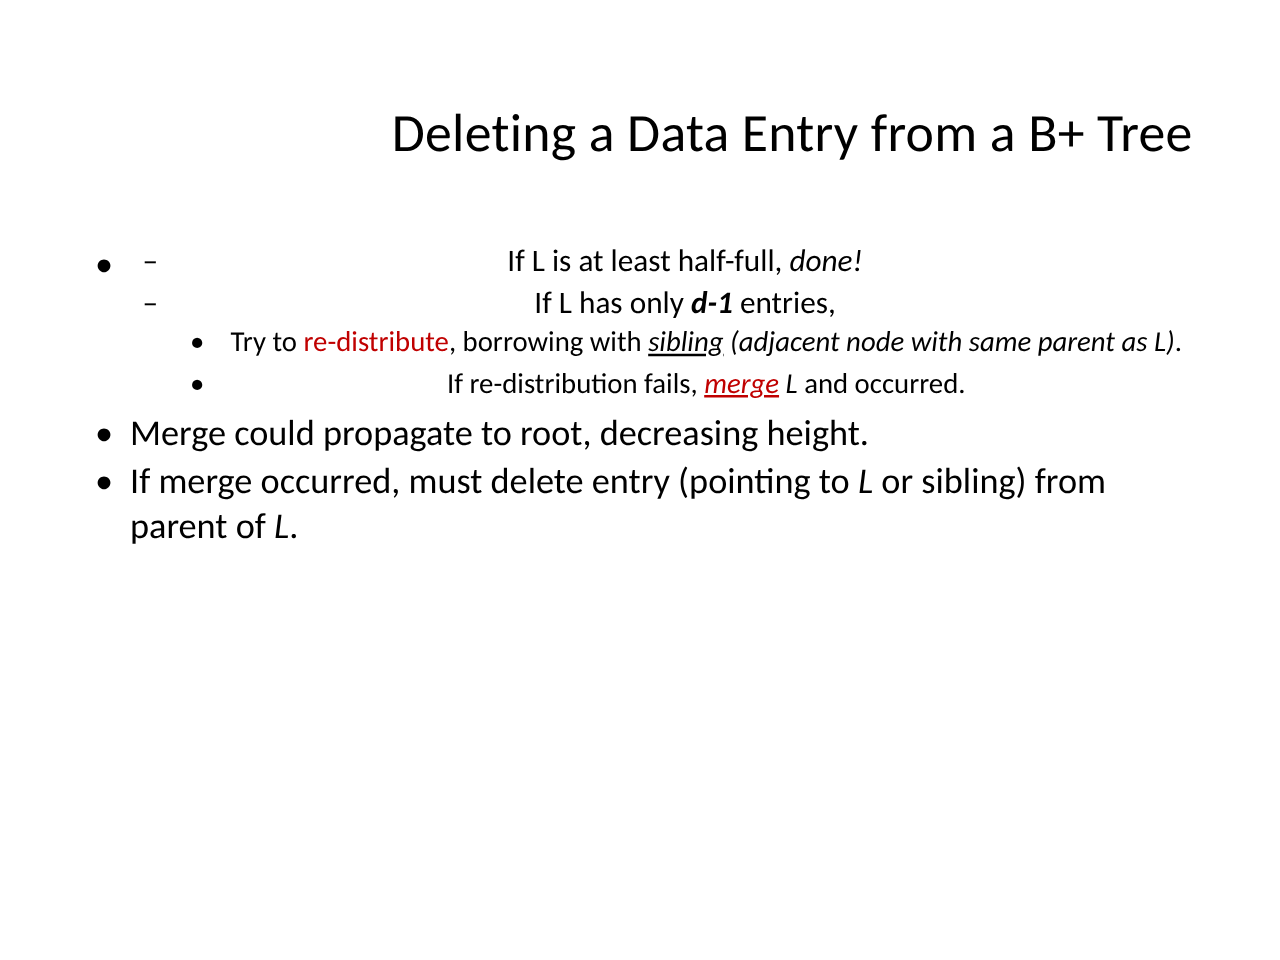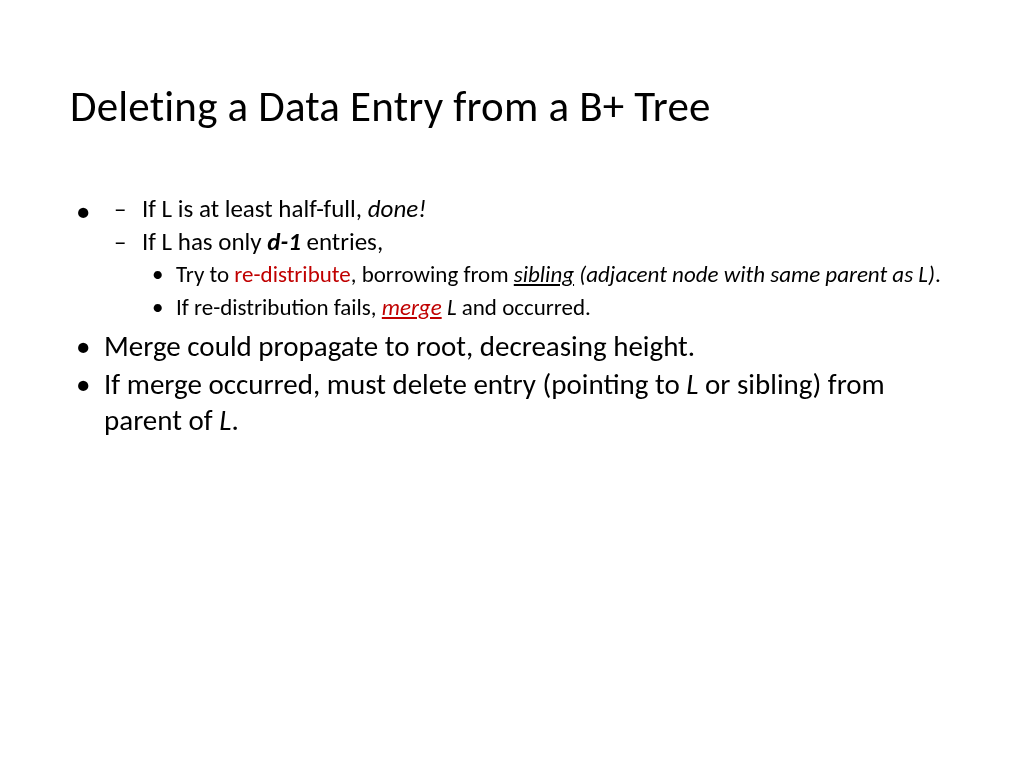--- a/index.html
+++ b/index.html
@@ -12,21 +12,21 @@
       height: 768px;
       background: #ffffff;
       font-family: Calibri, 'Segoe UI', Arial, sans-serif;
       color: #000000;
       padding: 80px 70px 40px 70px;
       overflow: hidden;
     }
     h1 {
       font-size: 43px;
       font-weight: 400;
-      text-align: left;
+      text-align: right;
       margin-bottom: 60px;
       letter-spacing: 0.2px;
     }
     ul.level-1 {
       list-style: none;
       padding-left: 0;
     }
     ul.level-1 > li {
       font-size: 29px;
       line-height: 1.25;
@@ -45,20 +45,21 @@
       list-style: none;
       padding-left: 0;
       margin-top: 4px;
     }
     ul.level-2 > li {
       font-size: 25px;
       line-height: 1.25;
       margin-bottom: 2px;
       padding-left: 38px;
       position: relative;
+      text-align: center;
     }
     ul.level-2 > li::before {
       content: "–";
       position: absolute;
       left: 10px;
       top: 0;
       font-size: 25px;
     }
     ul.level-3 {
       list-style: none;
@@ -101,21 +102,21 @@
 <ul class="level-1">
   <li>
     <ul class="level-2">
       <li>
         <span>If L is at least half-full, </span><span class="italic">done!</span>
       </li>
       <li>
         <span>If L has only </span><span class="bold">d-1</span><span> entries,</span>
         <ul class="level-3">
           <li>
-            <span>Try to </span><span class="red">re-distribute</span><span>, borrowing from </span><span class="italic underline">sibling</span><span class="italic"> (adjacent node with same parent as L)</span><span>.</span>
+            <span>Try to </span><span class="red">re-distribute</span><span>, borrowing with </span><span class="italic underline">sibling</span><span class="italic"> (adjacent node with same parent as L)</span><span>.</span>
           </li>
           <li>
             <span>If re-distribution fails, </span><span class="red italic underline">merge</span><span> </span><span class="italic">L</span><span> and occurred.</span>
           </li>
         </ul>
       </li>
     </ul>
   </li>
   <li>
     <span>Merge could propagate to root, decreasing height.</span>

